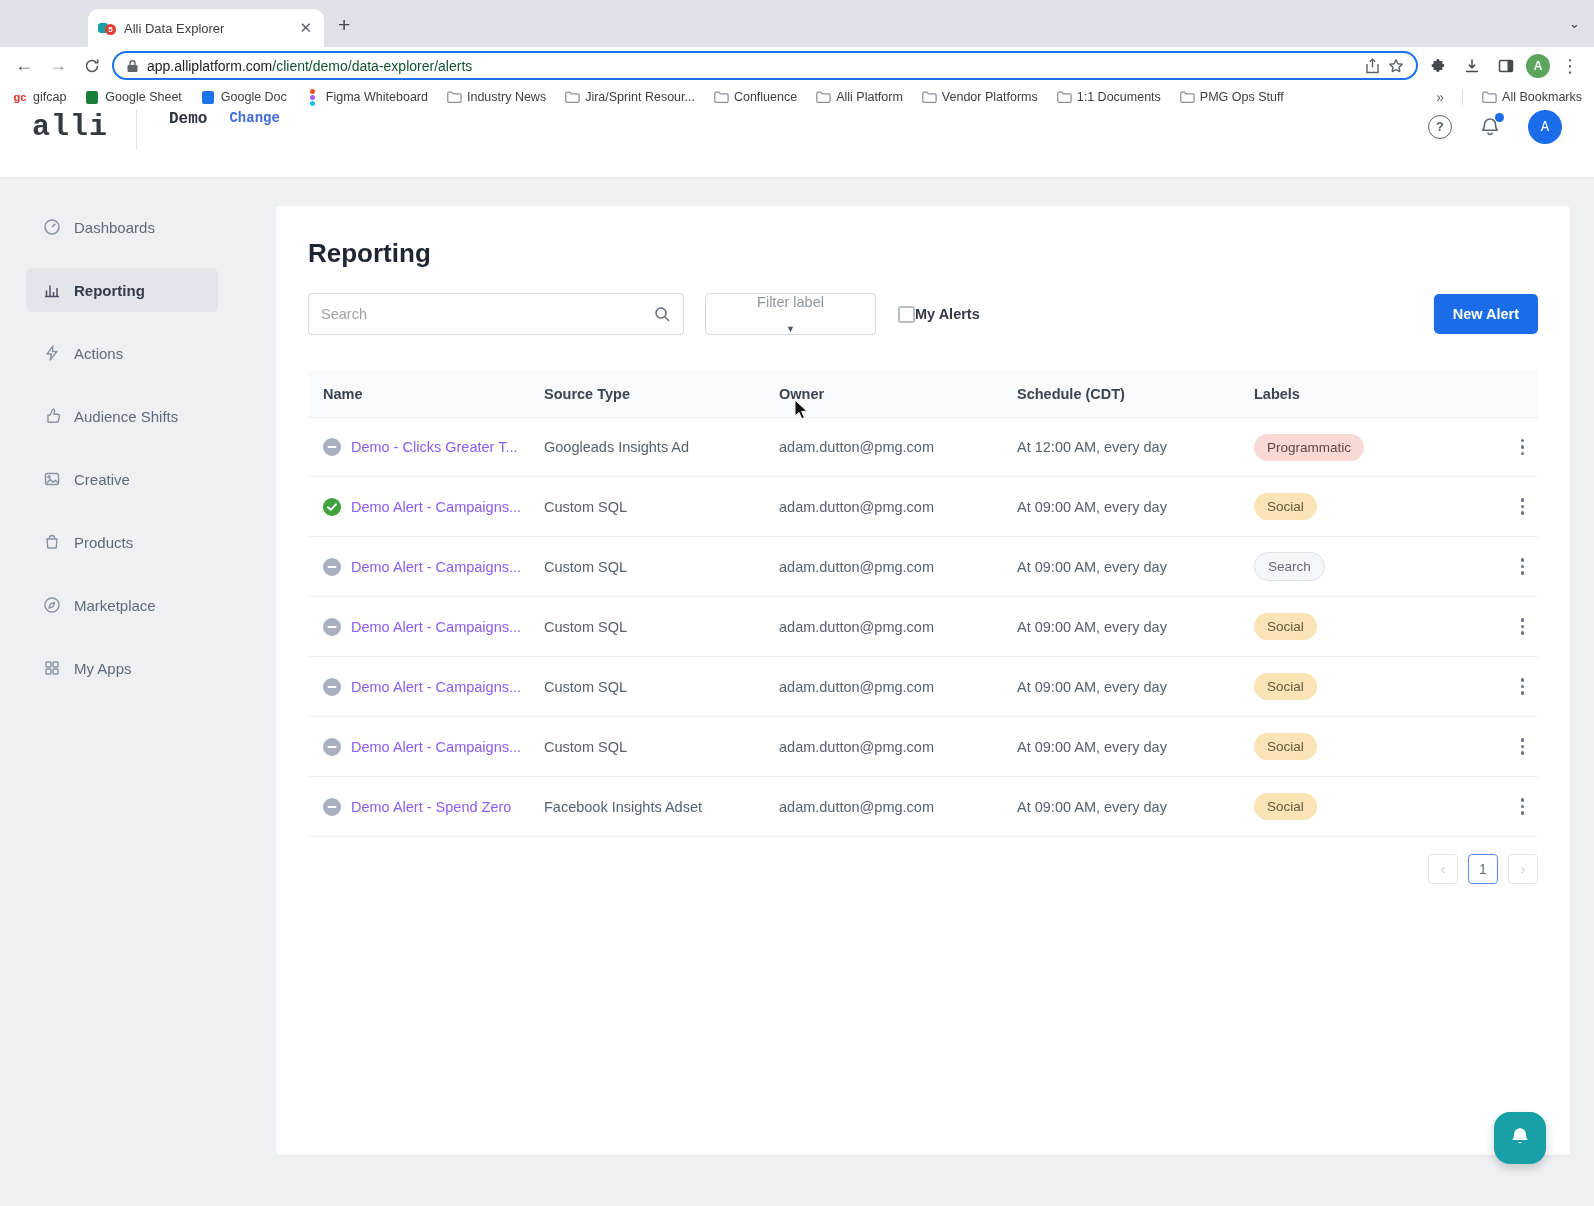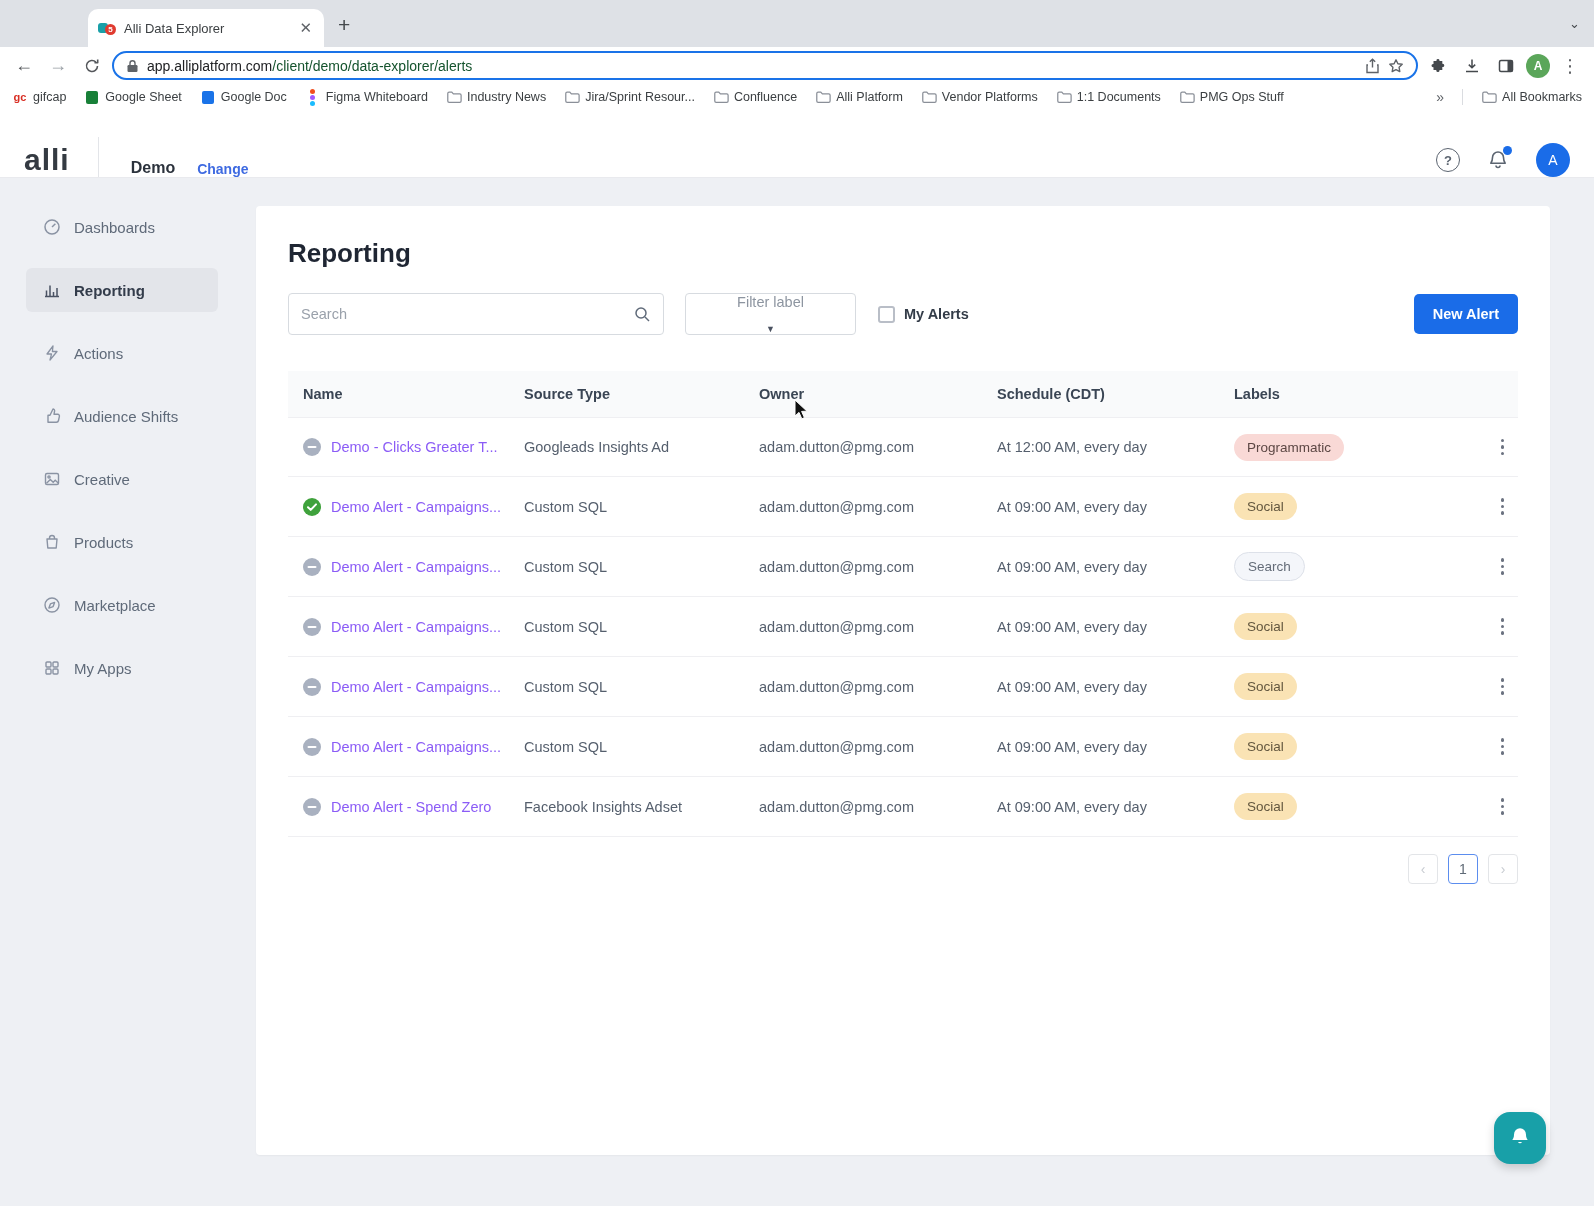--- a/index.html
+++ b/index.html
@@ -35,36 +35,36 @@
   .bm-ic { width:16px; height:16px; display:flex; align-items:center; justify-content:center; }
   .bm-ic .sheet { width:12px; height:13px; background:#188038; border-radius:2px; }
   .bm-ic .doc { width:12px; height:13px; background:#1a73e8; border-radius:2px; }
   .bm-ic .figma { display:flex; flex-direction:column; gap:1px; }
   .bm-ic .figma i { width:5px; height:5px; border-radius:50%; }
   .bm-spacer { flex:1; }
   .bm-overflow { color:#5f6368; font-size:14px; }
   .bm-divider { width:1px; height:16px; background:#dadce0; }
 
   
-  .app-header { height:68px; background:#fff; display:flex; align-items:flex-end; padding:0 24px; border-bottom:1px solid #e9eaee; }
+  .app-header { height:68px; background:#fff; display:flex; align-items:flex-start; padding:0 32px; border-bottom:1px solid #e9eaee;font-family:Liberation Mono, monospace; }
   .logo { font-size:30px; font-weight:600; color:#343a42; letter-spacing:1px; }
   .hdr-divider { width:1px; height:40px; background:#e3e5e9; margin:0 32px 0 28px; }
   .client-name { font-size:16px; font-weight:bold; color:#2b323c; }
   .change-link { font-size:14px; font-weight:bold; color:#3e6ae1; margin-left:22px; }
   .hdr-right { margin-left:auto; display:flex; align-items:center; gap:26px; }
   .help-ic { width:24px; height:24px; border:1.6px solid #5b6470; border-radius:50%; color:#5b6470;
              display:flex; align-items:center; justify-content:center; font-size:13px; font-weight:bold; }
   .bell-wrap { position:relative; width:24px; height:24px; color:#5b6470; }
   .bell-dot { position:absolute; right:-2px; top:-2px; width:9px; height:9px; background:#1a6ce8; border-radius:50%; }
   .app-avatar { width:34px; height:34px; border-radius:50%; background:#1a6ce8; color:#fff; font-size:14px;
              display:flex; align-items:center; justify-content:center; }
 
   
   .app-body { display:flex; height:1028px; }
-  .sidebar { width:256px; padding-top:27px; flex:none; }
+  .sidebar { width:276px; padding-top:27px; flex:none; }
   .side-item { width:192px; height:44px; margin:0 0 19px 26px; display:flex; align-items:center; gap:13px;
                padding-left:17px; border-radius:6px; color:#5f6a79; font-size:15px; }
   .side-item.active { background:#e3e5ea; color:#333c4b; font-weight:bold; }
   .side-item svg { stroke:#8a93a3; }
   .side-item.active svg { stroke:#4a5263; }
 
   .content { flex:1; padding-top:28px; }
   .card { width:1294px; height:949px; background:#fff; border-radius:4px; box-shadow:0 1px 2px rgba(0,0,0,.04);
           padding:32px 32px 0 32px; }
   .page-title { font-size:26px; font-weight:600; color:#1f2633; }
@@ -75,21 +75,21 @@
   .tab-item.active { color:#222a36; font-weight:bold; border-bottom-color:#2f6fe4; }
   .tab-badge { background:#1a6ce8; color:#fff; font-size:12.5px; font-weight:normal; border-radius:999px; padding:4px 11px; }
 
   .controls { display:flex; align-items:center; margin-top:24px; }
   .search-box { width:376px; height:42px; border:1px solid #d7dbe0; border-radius:4px; display:flex; align-items:center; padding:0 12px; }
   .search-box input { border:none; outline:none; flex:1; font-size:14.5px; color:#333; font-family:inherit; }
   .search-box input::placeholder { color:#9aa1ab; }
   .filter-box { width:171px; height:42px; border:1px solid #d7dbe0; border-radius:4px; display:flex; align-items:center;
                 padding:0 14px; margin-left:21px; font-size:14.5px; color:#8d95a0; justify-content:space-between;flex-direction:column; }
   .filter-caret { font-size:9px; color:#4a5160; }
-  .myalerts { display:flex; align-items:center; gap:9px; margin-left:22px;text-align:right; }
+  .myalerts { display:flex; align-items:center; margin-left:22px;text-align:right; }
   .checkbox { width:17px; height:17px; border:2px solid #b9bec7; border-radius:3px; background:#fff; }
   .myalerts-label { font-size:14.5px; font-weight:bold; color:#333c48; }
   .new-alert-btn { margin-left:auto; height:40px; padding:0 19px; background:#1a6ce8; color:#fff; border:none;
                    border-radius:5px; font-size:14.5px; font-weight:bold; font-family:inherit; }
 
   
   .table { margin-top:36px; }
   .t-row { display:grid; grid-template-columns:236px 235px 238px 237px 196px 1fr; align-items:center; }
   .t-head { background:#f9fafb; height:46px; font-size:14.5px; font-weight:bold; color:#3a4554; }
   .t-head > div:first-child { padding-left:15px; }

